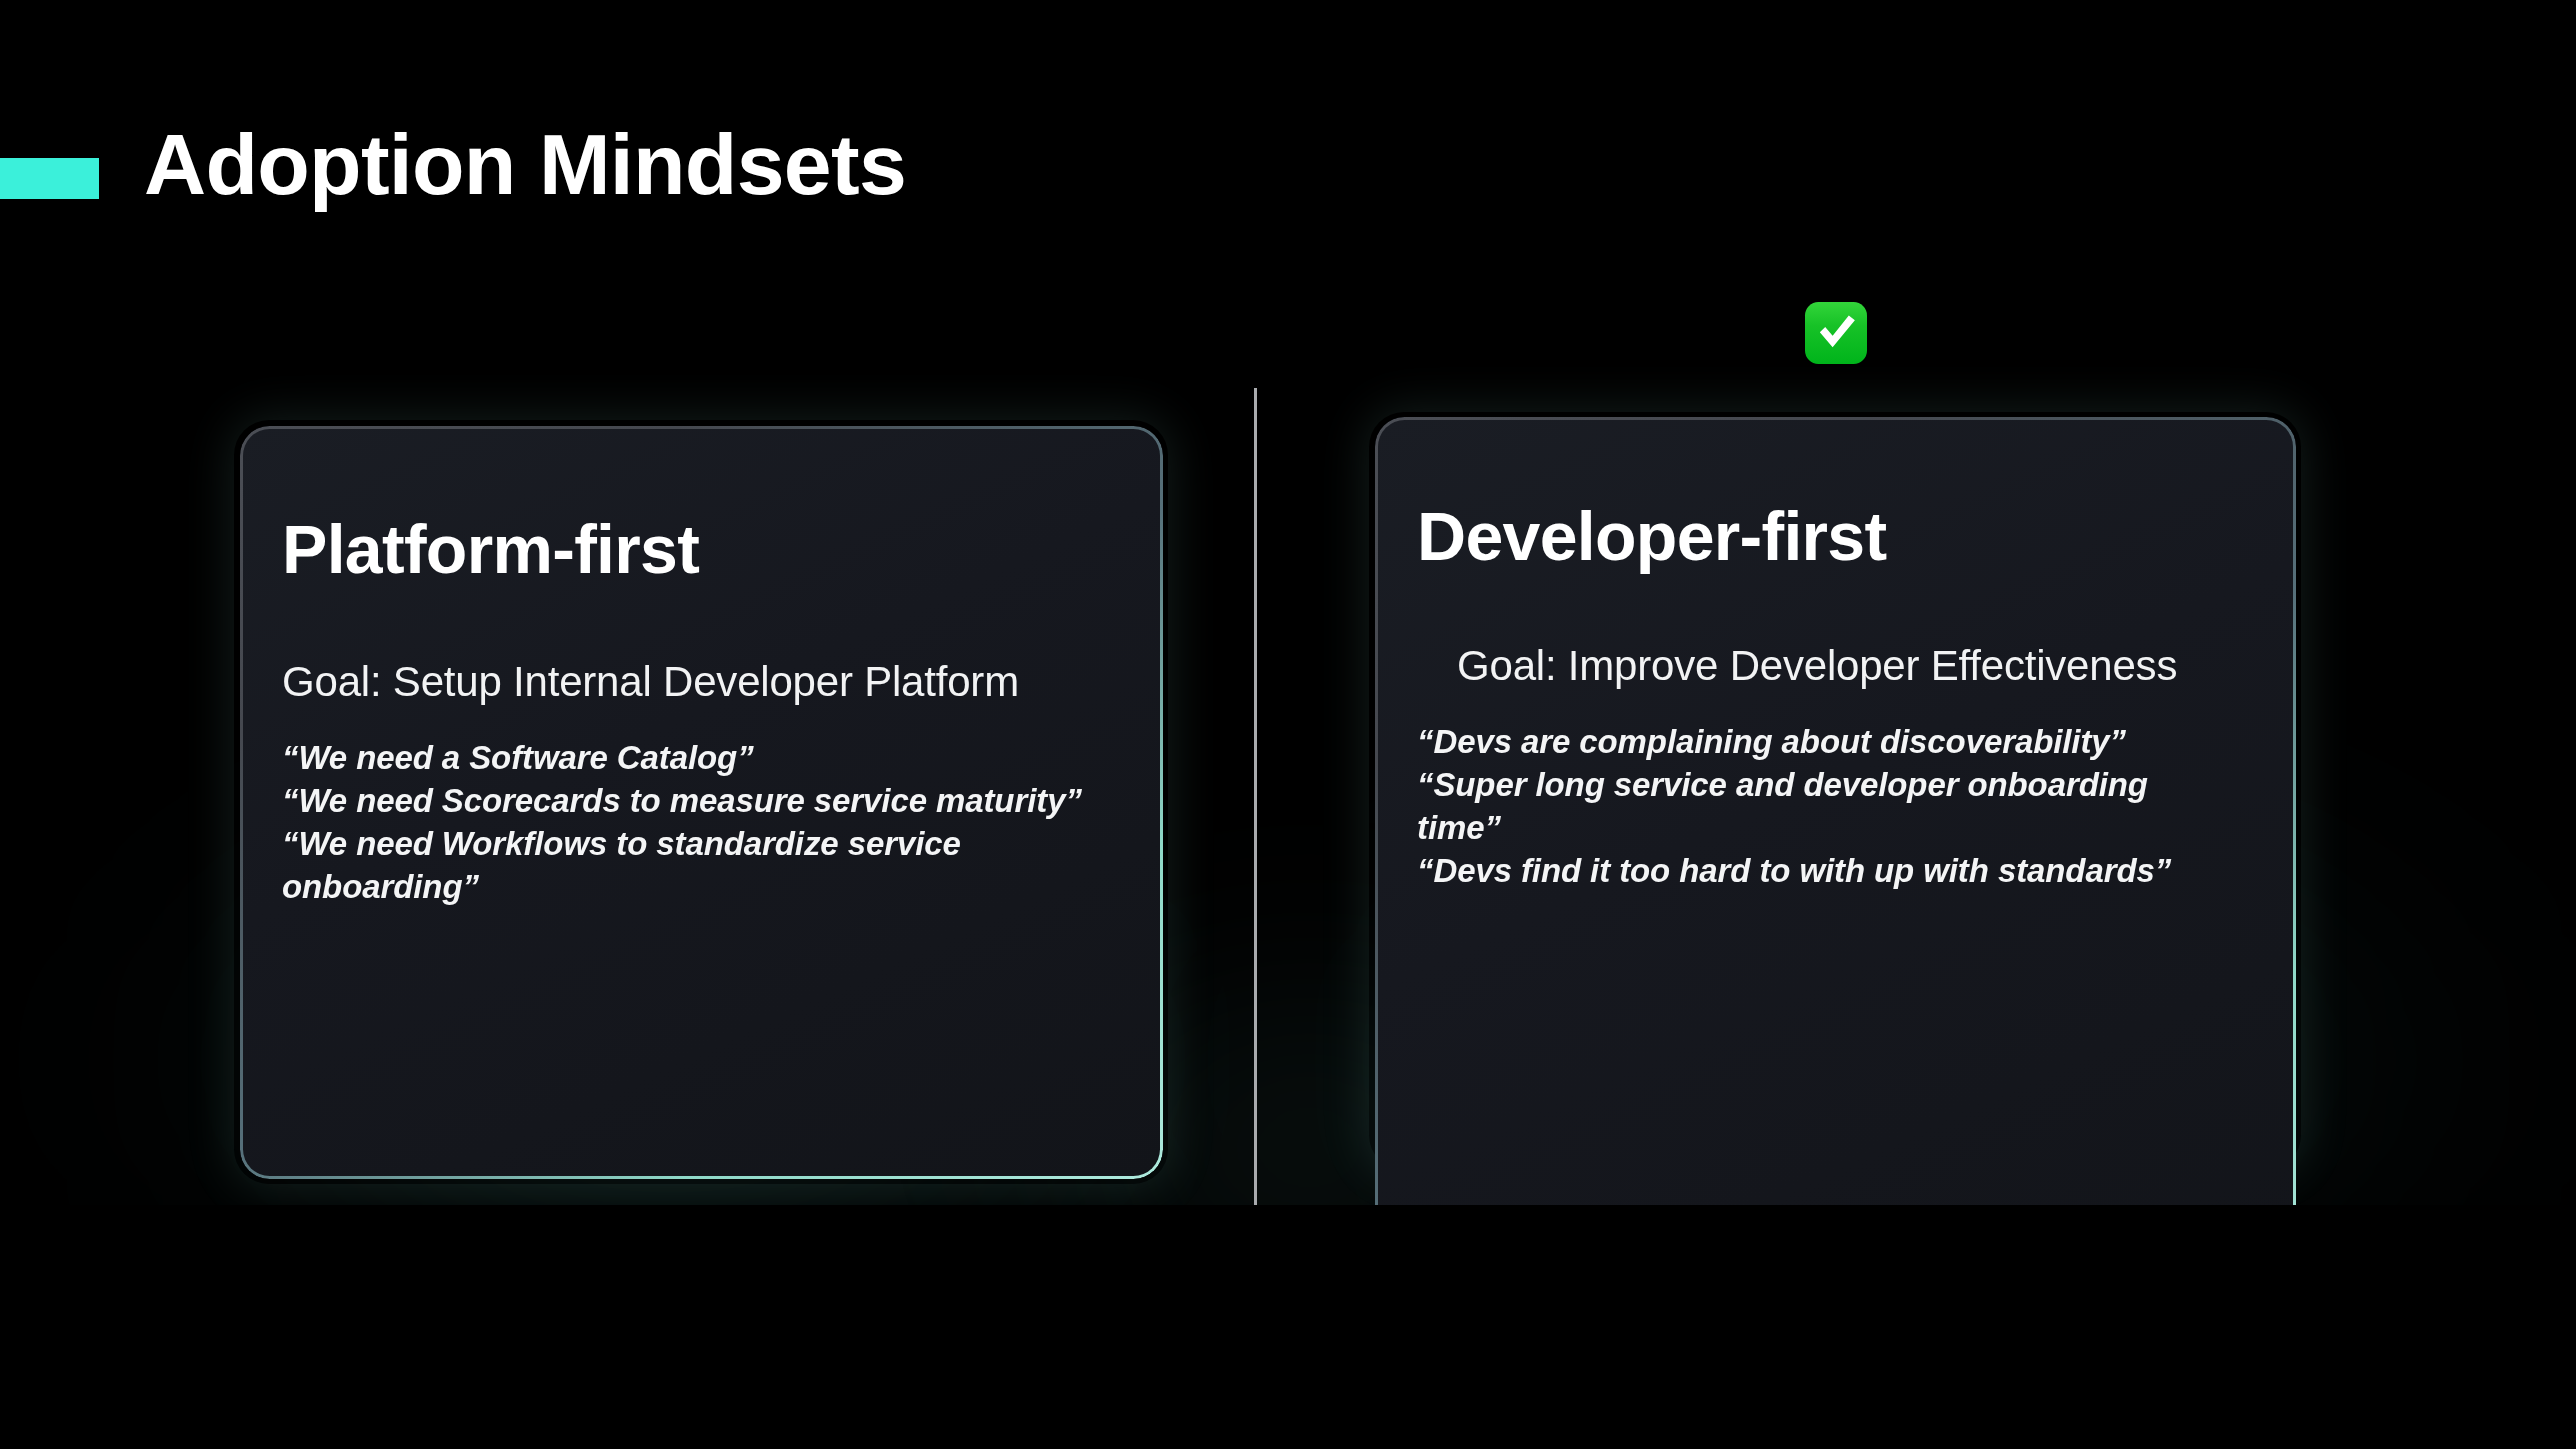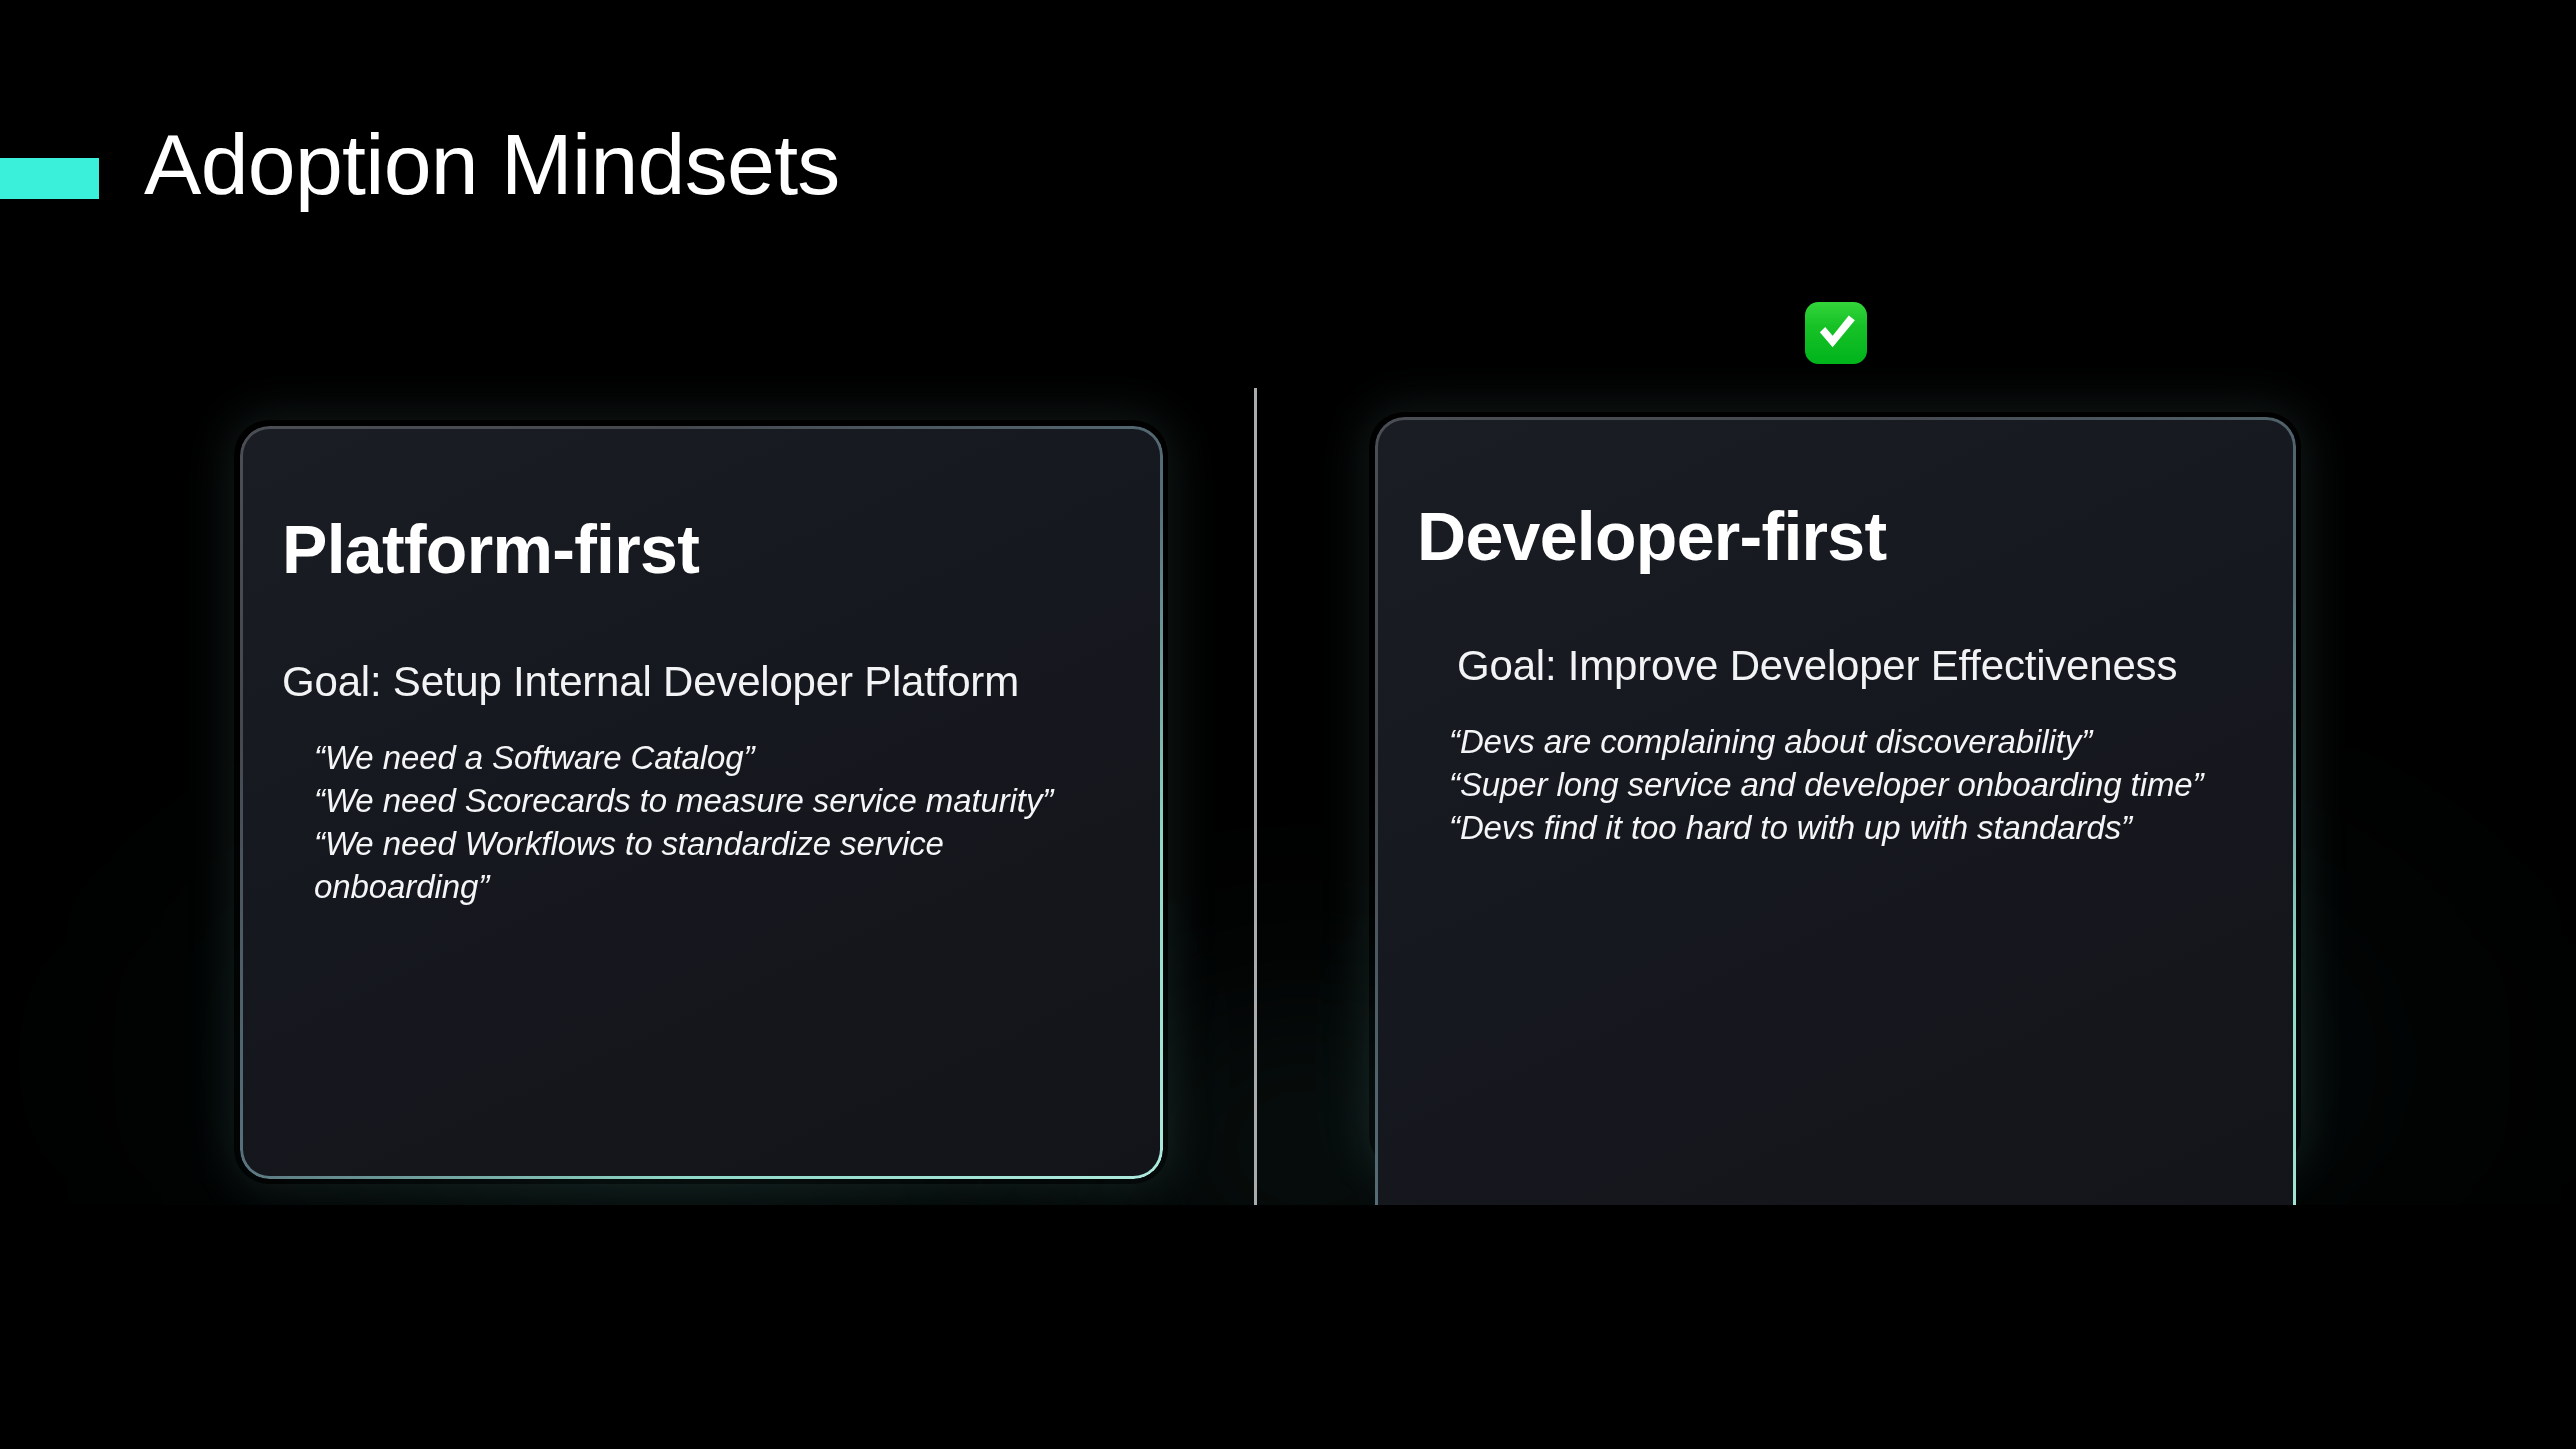--- a/index.html
+++ b/index.html
@@ -57,21 +57,21 @@
   .accent-bar {
     position: absolute;
     left: 0px; top: 158px;
     width: 99px; height: 41px;
     background: #3bf0da;
   }
   .page-title {
     position: absolute;
     left: 144px; top: 121px;
     font-size: 86px;
-    font-weight: 400;
+    font-weight: 700;
     line-height: 1.0;
     letter-spacing: -0.7px;
     color: #ffffff;
     white-space: nowrap;
   }
 
   
   .check-badge {
     position: absolute;
     left: 1805px; top: 302px;
@@ -160,24 +160,23 @@
     line-height: 1.36;
     letter-spacing: -0.2px;
   }
   #card-left .card-goal  { margin-top: 70px; max-width: 779px; }
   #card-right .card-goal { margin-top: 67px; max-width: 779px; margin-left: 40px; }
 
   .card-quotes {
     color: #f4f5f6;
     font-size: 33px;
     font-style: italic;
-    font-weight: 400;
+    font-weight: 700;
     line-height: 1.30;
     letter-spacing: -0.1px;
-    margin-left: 32px;
   }
   #card-left .card-quotes  { margin-top: 27px; max-width: 805px; }
   #card-right .card-quotes { margin-top: 27px; max-width: 812px; }
   .quote-line { display: block; }
 </style>
 </head>
 <body>
 
 <div id="slide">
 

